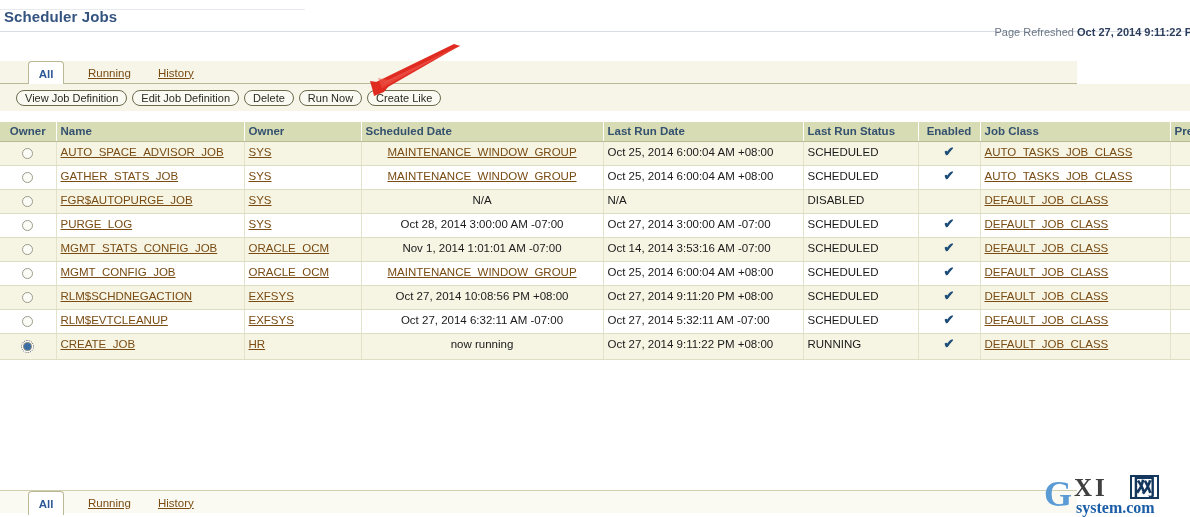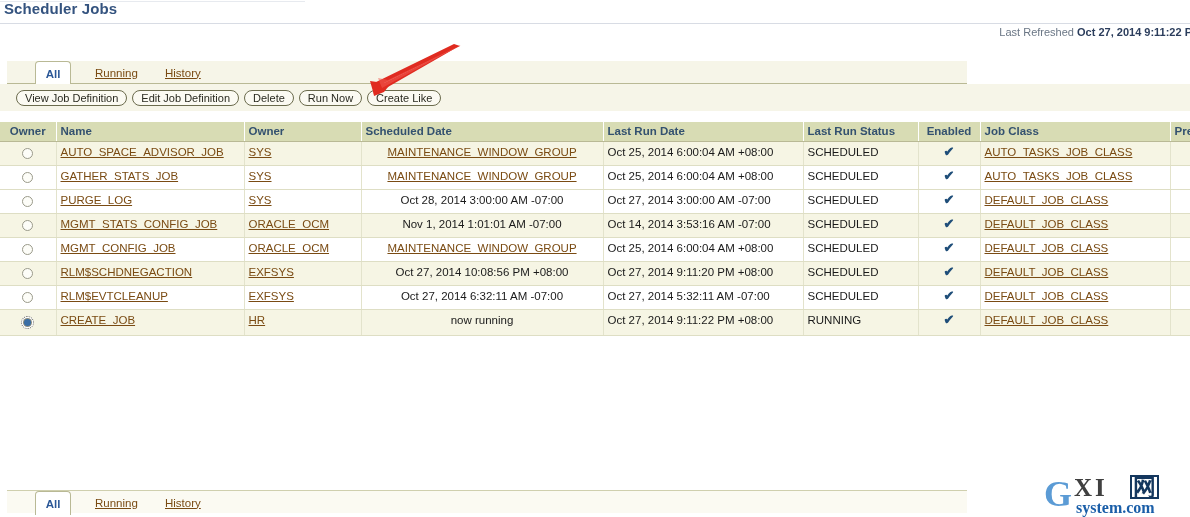--- a/index.html
+++ b/index.html
@@ -11,21 +11,21 @@
     overflow: hidden;
   }
   #page {
     position: relative;
     width: 1190px; height: 517px;
     background: #ffffff;
   }
 
   
   .title-bar {
-    position: absolute; left: 0; top: 0;
+    position: absolute; left: 0; top: 8px;
     width: 1070px; height: 24px;
   }
   .title-bar .hdrline {
     position: absolute; left: 0; top: 23px; width: 1190px;
     border-bottom: 1px solid #d8dce4;
   }
   .title-bar .hdrline-short {
     position: absolute; left: 0; top: 1px; width: 305px;
     border-bottom: 1px solid #e7eaef;
   }
@@ -40,21 +40,21 @@
   .refreshed {
     position: absolute; right: -2px; top: 26px;
     font-size: 11px; color: #5d6a7c;
     white-space: nowrap;
   }
   .refreshed .rf-label { color: #6a7685; }
   .refreshed .rf-value { color: #2b3d5c; font-weight: bold; }
 
   
   .tabs-wrap {
-    position: absolute; left: 7px; width: 960px; height: 23px;
+    position: absolute; left: 0; width: 1077px; height: 23px;
     background: #f6f5e8;
     border-bottom: 1px solid #b9b995;
   }
   .tabs-wrap.top { top: 61px; }
   .tabs-wrap.bottom { top: 490px; border-bottom: none; border-top: 1px solid #cfcfae; background: #fbfaf2;}
   .tab {
     position: absolute; top: 0; height: 23px;
     display: flex; align-items: center; justify-content: center;
     font-size: 11.5px;
     padding: 0 10px;
@@ -228,21 +228,21 @@
 
 <div id="page">
 
   <div class="title-bar">
     <div class="hdrline-short"></div>
     <div class="hdrline"></div>
     <div class="page-title">Scheduler Jobs</div>
   </div>
 
   <div class="refreshed">
-    <span class="rf-label">Last Refreshed</span>
+    <span class="rf-label">Page Refreshed</span>
     <span class="rf-value">Oct 27, 2014 9:11:22 P</span>
   </div>
 
   <div class="tabs-wrap top">
     <div class="tab-stub"></div>
     <div class="tab active tab-all">All</div>
     <div class="tab inactive tab-running">Running</div>
     <div class="tab inactive tab-history">History</div>
   </div>
 
@@ -284,20 +284,31 @@
           <td class="c-select"><span class="radio"></span></td>
           <td class="c-name"><span class="lnk">GATHER_STATS_JOB</span></td>
           <td class="c-owner"><span class="lnk">SYS</span></td>
           <td class="c-sched"><span class="lnk">MAINTENANCE_WINDOW_GROUP</span></td>
           <td class="c-lastrun">Oct 25, 2014 6:00:04 AM +08:00</td>
           <td class="c-status">SCHEDULED</td>
           <td class="c-enabled"><span class="check">✔</span></td>
           <td class="c-jobclass"><span class="lnk">AUTO_TASKS_JOB_CLASS</span></td>
           <td class="c-pre"></td>
         </tr>
+        <tr class="odd">
+          <td class="c-select"><span class="radio"></span></td>
+          <td class="c-name"><span class="lnk">FGR$AUTOPURGE_JOB</span></td>
+          <td class="c-owner"><span class="lnk">SYS</span></td>
+          <td class="c-sched"><span class="plain">N/A</span></td>
+          <td class="c-lastrun">N/A</td>
+          <td class="c-status">DISABLED</td>
+          <td class="c-enabled"></td>
+          <td class="c-jobclass"><span class="lnk">DEFAULT_JOB_CLASS</span></td>
+          <td class="c-pre"></td>
+        </tr>
         <tr class="even">
           <td class="c-select"><span class="radio"></span></td>
           <td class="c-name"><span class="lnk">PURGE_LOG</span></td>
           <td class="c-owner"><span class="lnk">SYS</span></td>
           <td class="c-sched"><span class="plain">Oct 28, 2014 3:00:00 AM -07:00</span></td>
           <td class="c-lastrun">Oct 27, 2014 3:00:00 AM -07:00</td>
           <td class="c-status">SCHEDULED</td>
           <td class="c-enabled"><span class="check">✔</span></td>
           <td class="c-jobclass"><span class="lnk">DEFAULT_JOB_CLASS</span></td>
           <td class="c-pre"></td>

